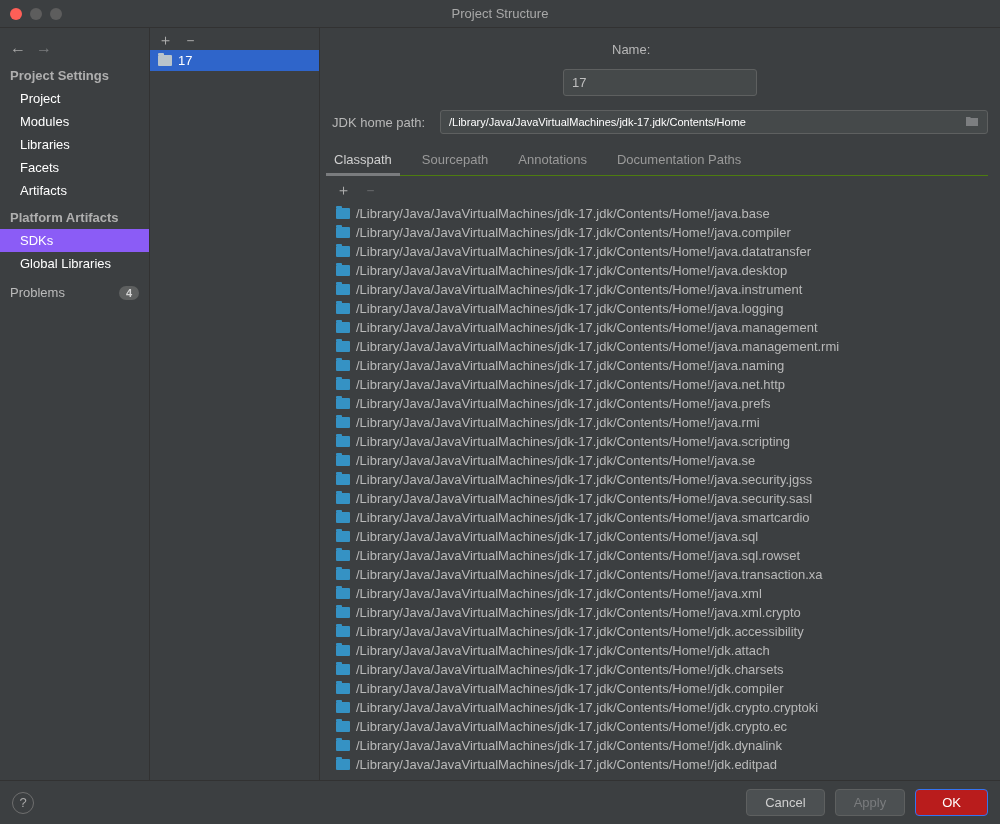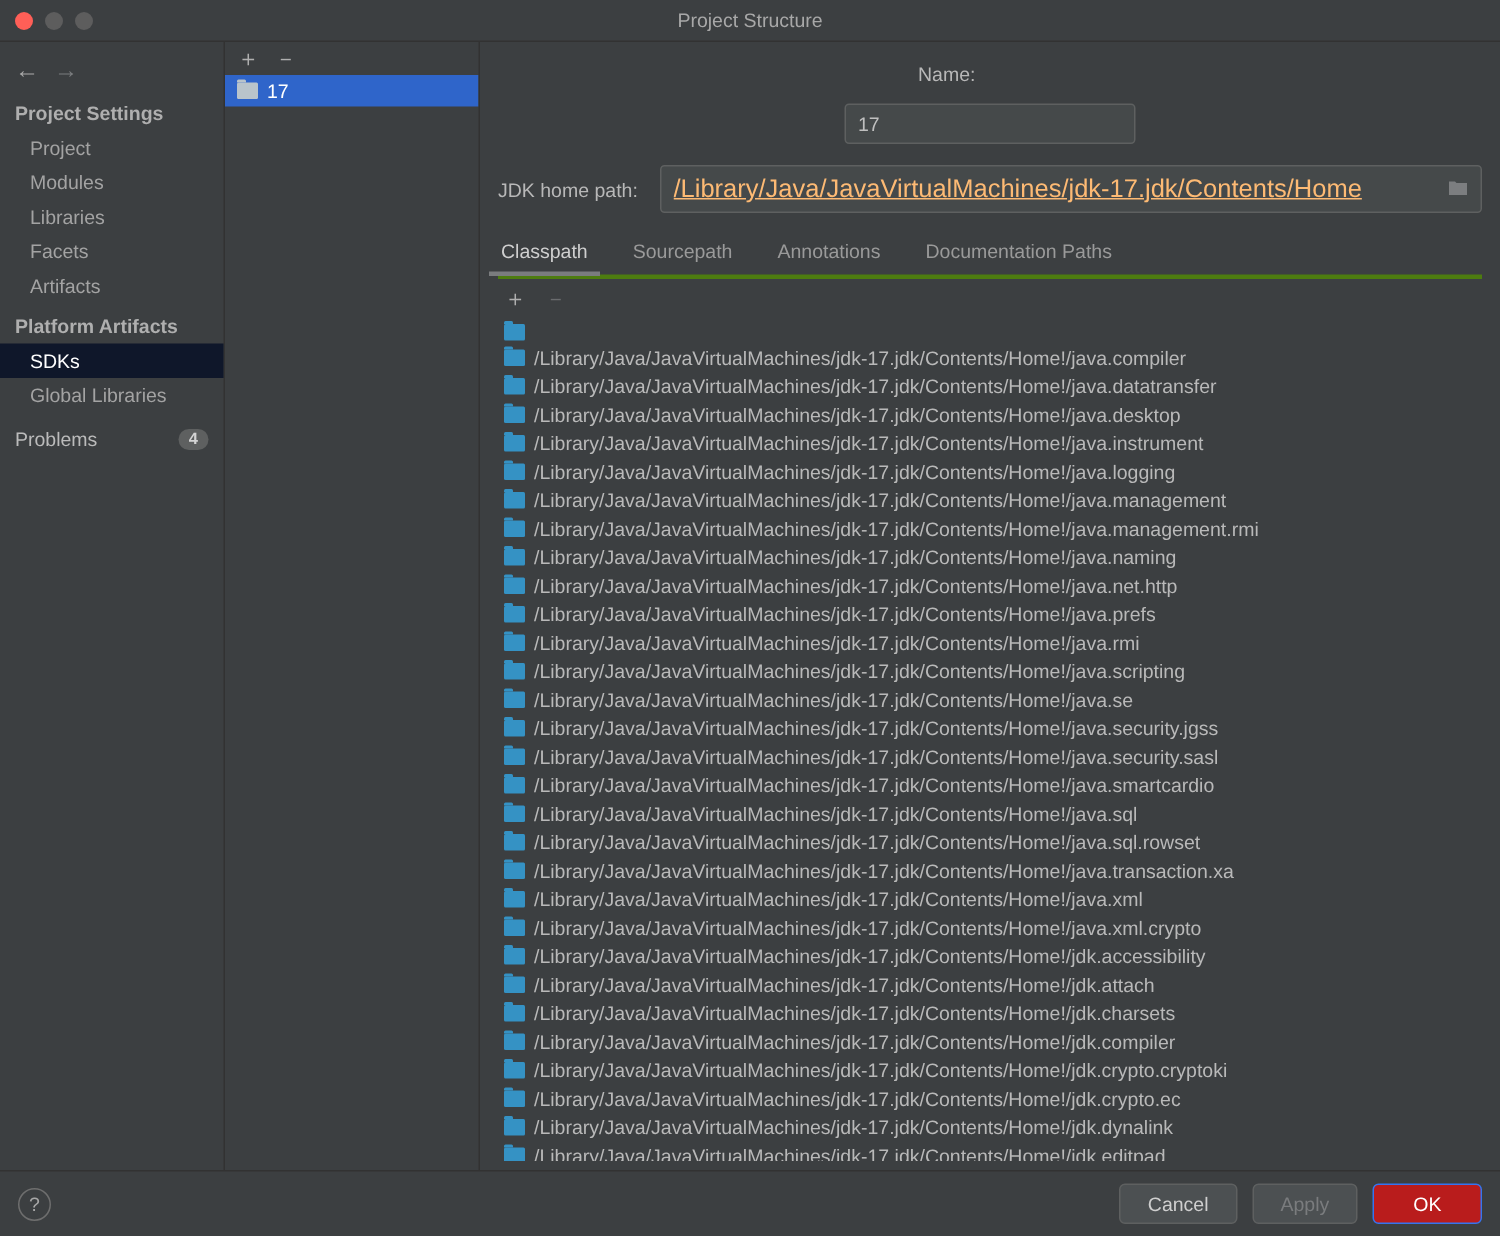--- a/index.html
+++ b/index.html
@@ -42,25 +42,25 @@
   padding: 0 10px;
 }
 .nav-arrow { color: #7a7c7e; font-size: 16px; line-height: 1; cursor: default; }
 .nav-arrow.active { color: #a8a8a8; cursor: pointer; }
 .section-title {
   color: #afafaf; font-weight: 600;
   padding: 8px 10px 4px;
 }
 .nav-item {
   padding: 4px 10px 4px 20px;
-  color: #a3a3a3;
+  color: #ffffff;
   cursor: pointer;
 }
 .nav-item.selected {
-  background: #0f172a;
+  background: #8b5cf6;
   color: #ffffff;
 }
 .problems-row {
   padding: 10px 10px 4px 10px;
   display: flex; justify-content: space-between; align-items: center;
   cursor: pointer;
 }
 .badge {
   background: #5e6060; color: #d4d4d4;
   border-radius: 10px; padding: 1px 7px; font-size: 11px; font-weight: 600;
@@ -114,27 +114,27 @@
   padding: 5px 8px;
   border-radius: 3px;
   font-size: 13px;
 }
 .path-row { display: flex; align-items: center; gap: 12px; margin-bottom: 12px; }
 .path-input-wrap {
   flex: 1; display: flex; align-items: center;
   background: #45494a; border: 1px solid #5e6060; border-radius: 3px;
 }
 .path-input {
-  flex: 1; background: transparent; border: none; color: #fdba74;
-  padding: 5px 8px; font-size: 17px; outline: none; text-decoration: underline;
+  flex: 1; background: transparent; border: none; color: #ffffff;
+  padding: 5px 8px; font-size: 11px; outline: none;
 }
 .browse-icon { padding: 0 8px; color: #7c7e80; cursor: pointer; }
 .tabs {
   display: flex; gap: 26px;
-  border-bottom: 3px solid #4d7c0f;
+  border-bottom: 1px solid #4d7c0f;
 }
 .tab {
   padding: 6px 2px 8px;
   color: #9a9a9a;
   cursor: pointer;
   position: relative;
 }
 .tab.active { color: #cfcfcf; }
 .tab.active::after {
   content: ""; position: absolute; left: -6px; right: -6px; bottom: -1px;
@@ -259,20 +259,21 @@
         <div class="tab">Annotations</div>
         <div class="tab">Documentation Paths</div>
       </div>
     <div class="list-toolbar">
       <span class="tb-icon">＋</span>
       <span class="tb-icon" style="color:#6a6c6e">－</span>
     </div>
     <div class="file-list" id="file-list">
         <div class="file-row">
           <div class="file-folder-icon"></div>
+          <span>/Library/Java/JavaVirtualMachines/jdk-17.jdk/Contents/Home!/java.base</span>
         </div>
         <div class="file-row">
           <div class="file-folder-icon"></div>
           <span>/Library/Java/JavaVirtualMachines/jdk-17.jdk/Contents/Home!/java.compiler</span>
         </div>
         <div class="file-row">
           <div class="file-folder-icon"></div>
           <span>/Library/Java/JavaVirtualMachines/jdk-17.jdk/Contents/Home!/java.datatransfer</span>
         </div>
         <div class="file-row">

